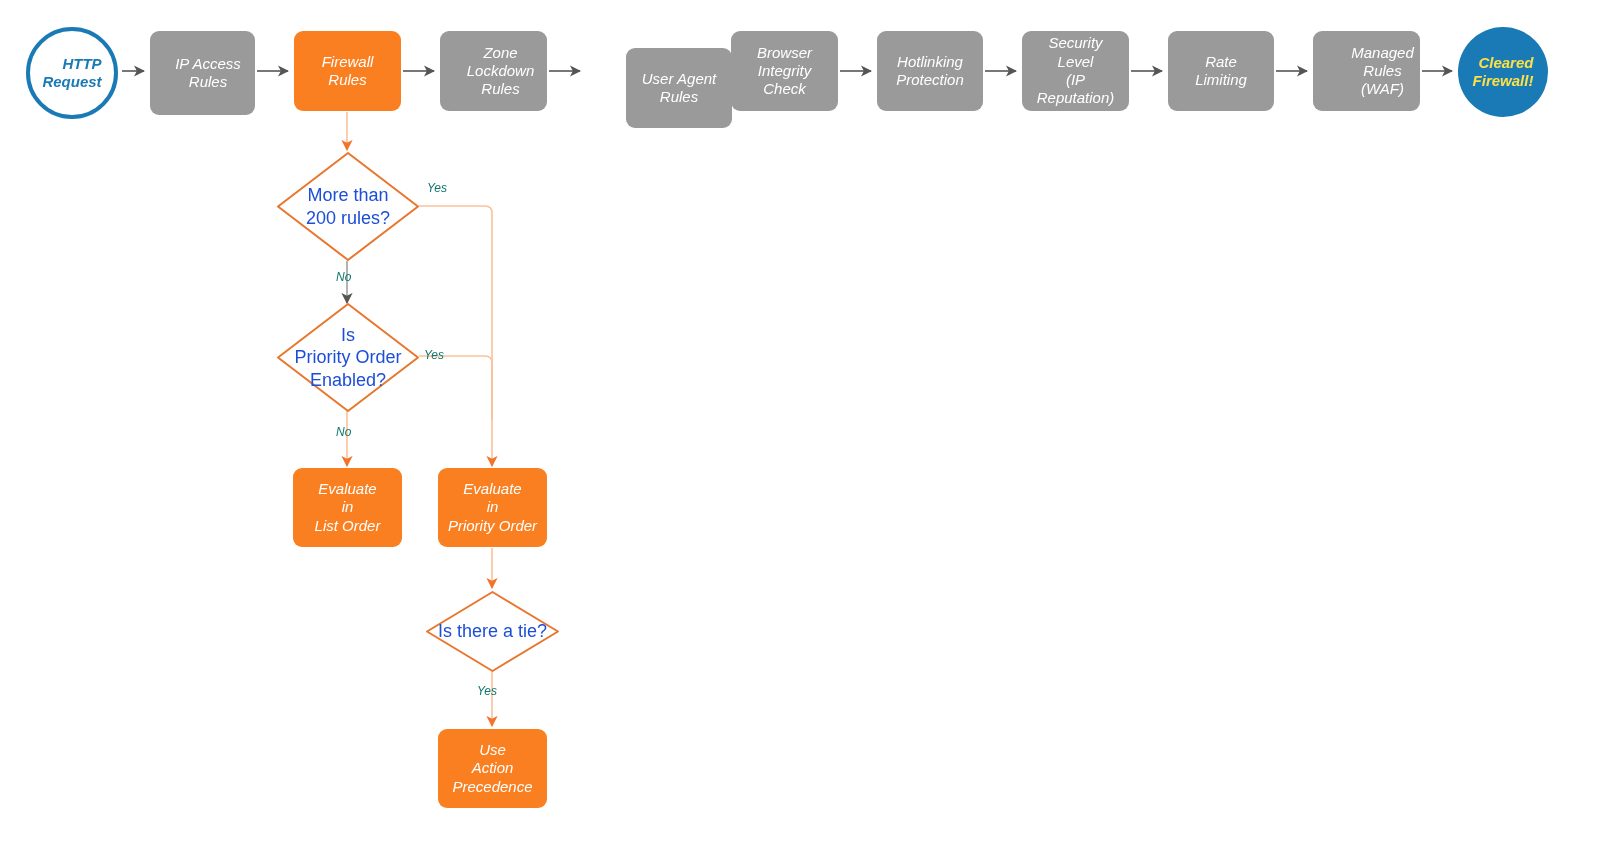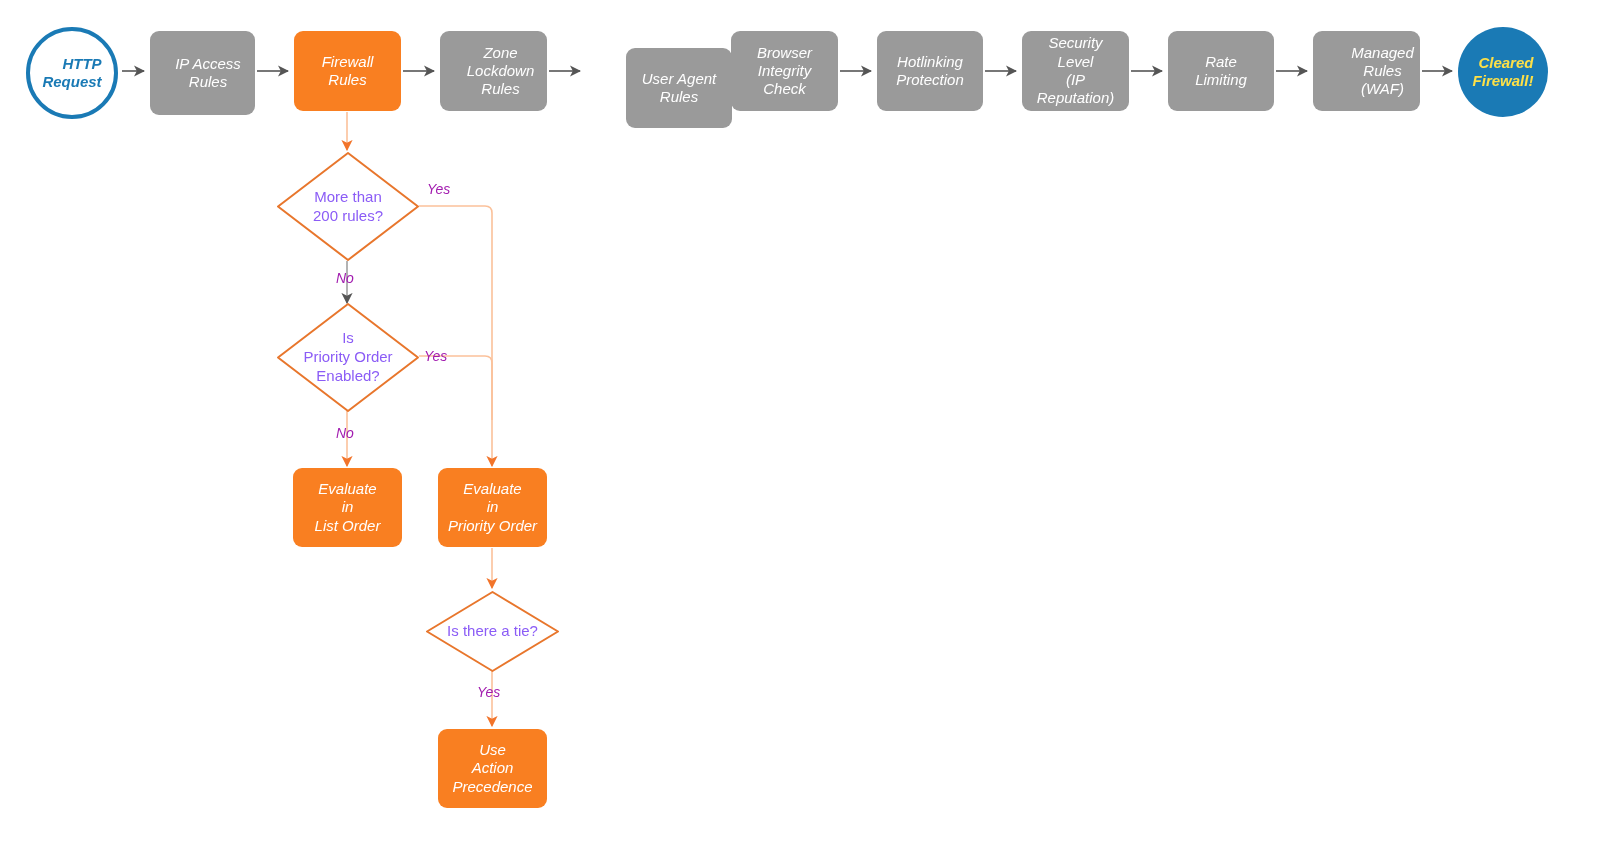--- a/index.html
+++ b/index.html
@@ -79,31 +79,31 @@
   .diamond-label {
     position: absolute;
     left: 0;
     top: 0;
     width: 100%;
     height: 100%;
     display: flex;
     align-items: center;
     justify-content: center;
     text-align: center;
-    font-size: 15px;
-    color: #8b5cf6;
+    font-size: 18px;
+    color: #1d4ed8;
     white-space: pre-line;
     line-height: 1.25;
   }
 
   .edge-label {
     position: absolute;
-    font-size: 14px;
+    font-size: 12px;
     font-style: italic;
-    color: #a21caf;
+    color: #0f766e;
     white-space: nowrap;
   }
 </style>
 </head>
 <body>
 
 <div id="canvas">
 
   <svg class="edges" viewBox="0 0 1600 858" xmlns="http://www.w3.org/2000/svg">
     <defs>

